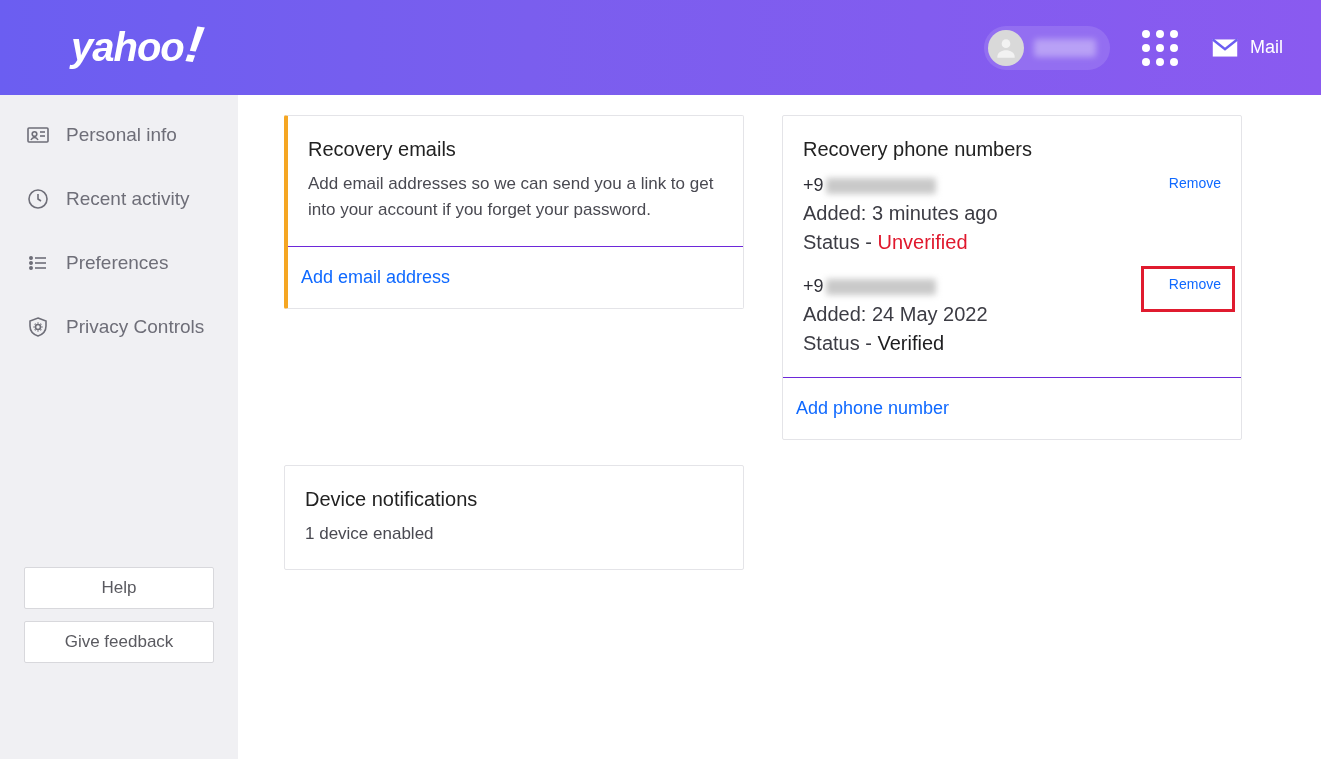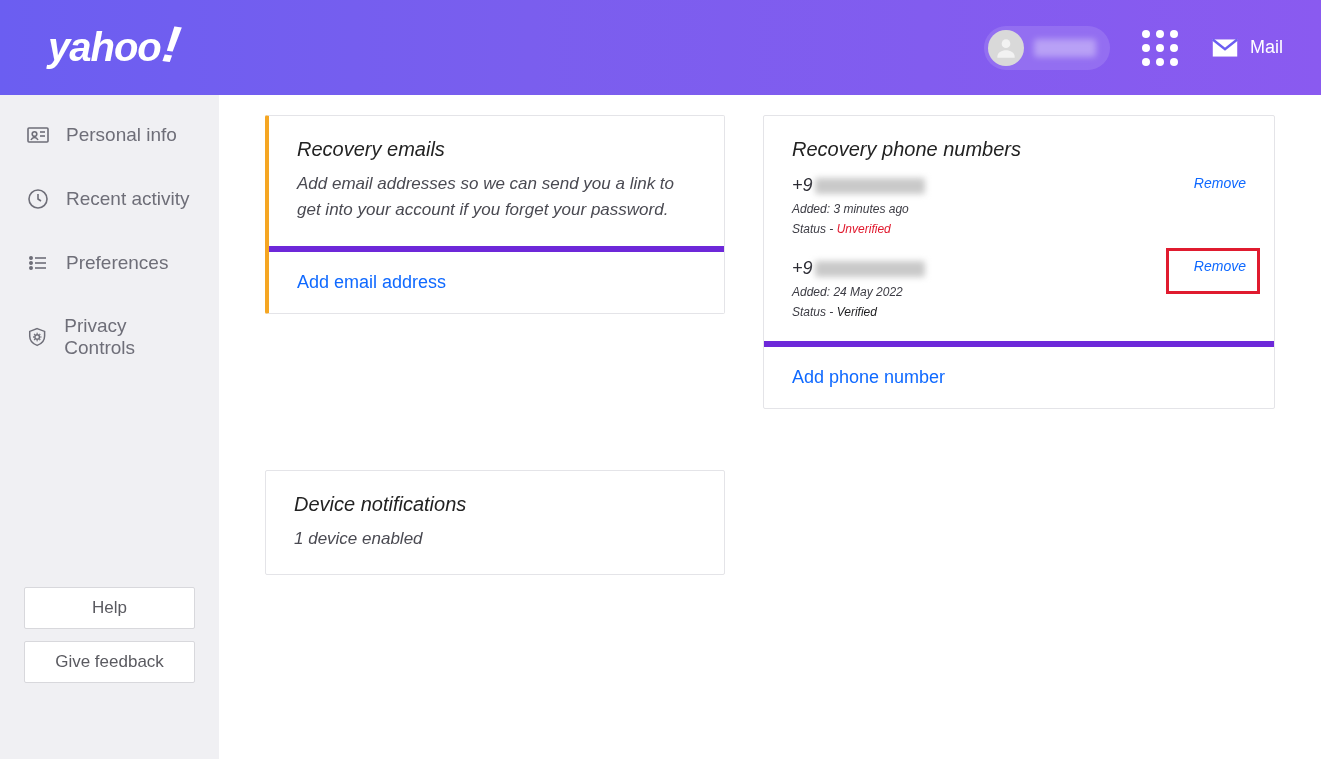--- a/index.html
+++ b/index.html
@@ -8,21 +8,21 @@
     background: #fff;
     width: 1321px;
     height: 759px;
     overflow: hidden;
   }
   .header {
     height: 95px;
     background: linear-gradient(90deg, #6b5ef1 0%, #7a5eee 40%, #8a5af0 100%);
     display: flex;
     align-items: center;
-    padding: 0 38px 0 48px;
+    padding: 0 38px 0 71px;
   }
   .logo {
     color: #fff;
     font-weight: 900;
     font-size: 40px;
     letter-spacing: -1px;
     font-style: italic;
     display: flex;
     align-items: center;
   }
@@ -91,21 +91,21 @@
     cursor: pointer;
   }
   .side-item svg { width: 24px; height: 24px; stroke: #6e6e78; fill: none; stroke-width: 1.6; }
   .side-item.active {
     background: #fff;
     color: #1d1d1f;
   }
   .side-item.active svg { stroke: #1d1d1f; }
   .sidebar-footer {
     margin-top: auto;
-    padding: 0 24px 76px 24px;
+    padding: 0 24px 96px 24px;
     display: flex; flex-direction: column; gap: 12px;
   }
   .sidebar-footer button {
     background: #fff;
     border: 1px solid #d8d8dc;
     color: #5a5a60;
     font-size: 17px;
     padding: 10px 0;
     cursor: pointer;
     border-radius: 2px;
@@ -113,45 +113,44 @@
 
   .main {
     flex: 1;
     padding: 20px 46px;
     display: flex;
     gap: 38px;
     align-items: flex-start;
     background: #fff;
   }
   .col-left { width: 460px; display: flex; flex-direction: column; gap: 156px;}
-  .col-right { width: 512px; }
+  .col-right { width: 460px; }
 
   .card {
     border: 1px solid #e4e4e8;
     border-radius: 2px;
   }
   .card-accent { border-left: 4px solid #f5a623; }
   .card-section {
-    padding: 22px 28px;
-    font-style: italic;
+    padding: 22px 20px;
   }
   .card-title {
     font-size: 20px;
     color: #222;
     font-weight: 500;
     margin-bottom: 10px;
   }
   .card-desc {
     color: #4a4a52;
     font-size: 17px;
     line-height: 1.55;
   }
   .card-action {
-    border-top: 6px solid #6d28d9;
-    padding: 20px 28px;
+    border-top: 1px solid #6d28d9;
+    padding: 20px 13px;
   }
   .link-blue {
     color: #0f69ff;
     font-size: 18px;
     cursor: pointer;
   }
 
   .phone-entry {
     margin-top: 14px;
     position: relative;
@@ -170,21 +169,21 @@
   }
   .phone-blur {
     display:inline-block;
     width: 110px; height: 16px;
     background: #c9c9c9;
     filter: blur(3px);
     border-radius: 2px;
   }
   .meta-line {
     color: #3c3c44;
-    font-size: 12px;
+    font-size: 20px;
     margin-top: 6px;
   }
   .status-unverified { color: #e0182d; }
   .status-verified { color: #1d1d1f; }
   .remove-link {
     color: #0f69ff;
     font-size: 14px;
     cursor: pointer;
   }
   .highlight-box {

